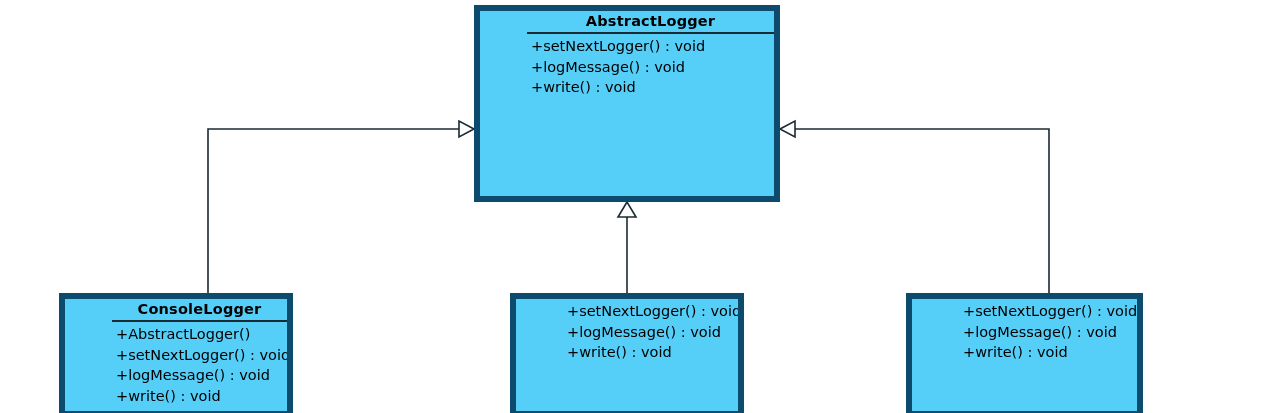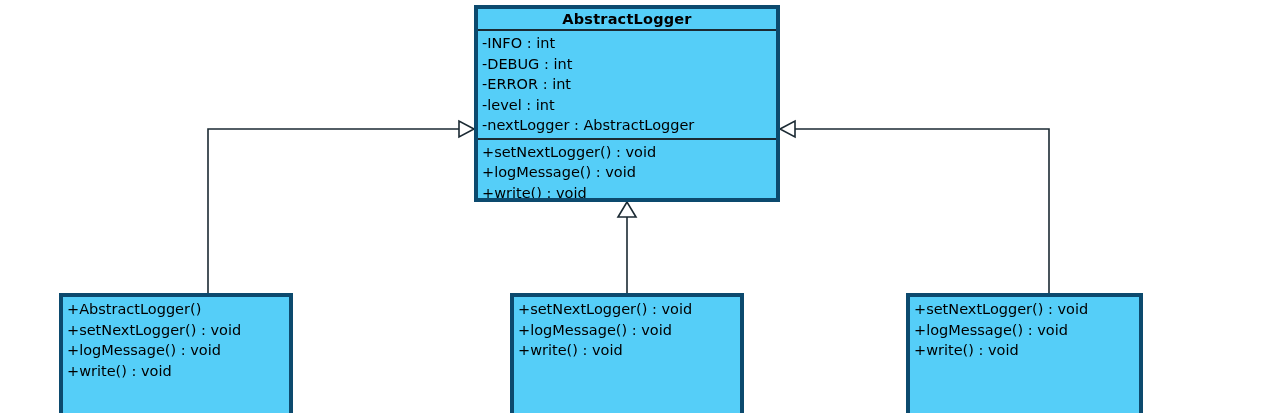--- a/index.html
+++ b/index.html
@@ -24,24 +24,25 @@
     position: absolute;
     left: 0; top: 0;
     width: 1280px;
     height: 413px;
     pointer-events: none;
   }
   .uml-class {
     position: absolute;
     box-sizing: border-box;
     background: #55cef8;
-    border: 4px solid #0c4a6e;
+    border: 6px solid #0c4a6e;
     display: flex;
     flex-direction: column;
     overflow: hidden;
+    padding-left: 47px;
   }
   .class-title {
     font-weight: bold;
     font-size: 14.5px;
     text-align: center;
     color: #000000;
     line-height: 20px;
     height: 21px;
     border-bottom: 2px solid #1b2a33;
     letter-spacing: 0.2px;
@@ -103,35 +104,29 @@
     </g>
 
     <g>
       <path d="M 1049 293 L 1049 129 L 793 129" fill="none" stroke="#1b2a33" stroke-width="1.6"></path>
       <polygon points="780,129 795,121 795,137" fill="#ffffff" stroke="#1b2a33" stroke-width="1.6"></polygon>
     </g>
   </svg>
 
   <div class="uml-class" id="class-AbstractLogger">
     <div class="class-title">AbstractLogger</div>
-    <div class="compartment attrs">
-      <div class="member">-INFO : int</div>
-      <div class="member">-DEBUG : int</div>
-      <div class="member">-ERROR : int</div>
-      <div class="member">-level : int</div>
-      <div class="member">-nextLogger : AbstractLogger</div>
-    </div>
     <div class="compartment methods">
       <div class="member">+setNextLogger() : void</div>
       <div class="member">+logMessage() : void</div>
       <div class="member">+write() : void</div>
     </div>
   </div>
 
   <div class="uml-class" id="class-ConsoleLogger">
+    <div class="class-title">ConsoleLogger</div>
     <div class="compartment methods">
       <div class="member">+AbstractLogger()</div>
       <div class="member">+setNextLogger() : void</div>
       <div class="member">+logMessage() : void</div>
       <div class="member">+write() : void</div>
     </div>
   </div>
 
   <div class="uml-class" id="class-ErrorLogger">
     <div class="compartment methods">

